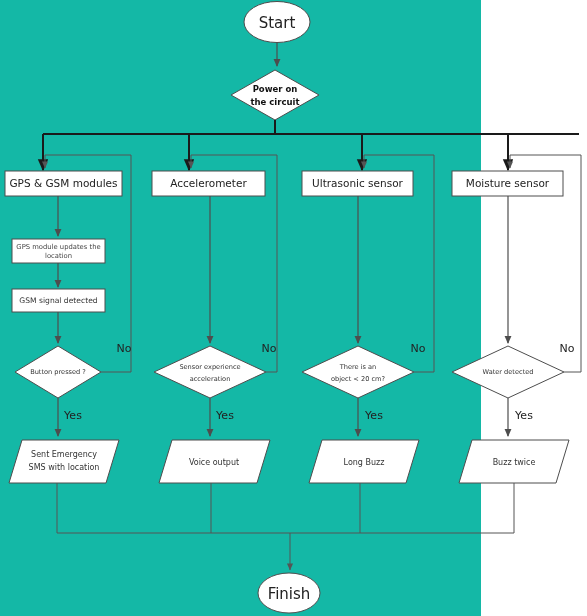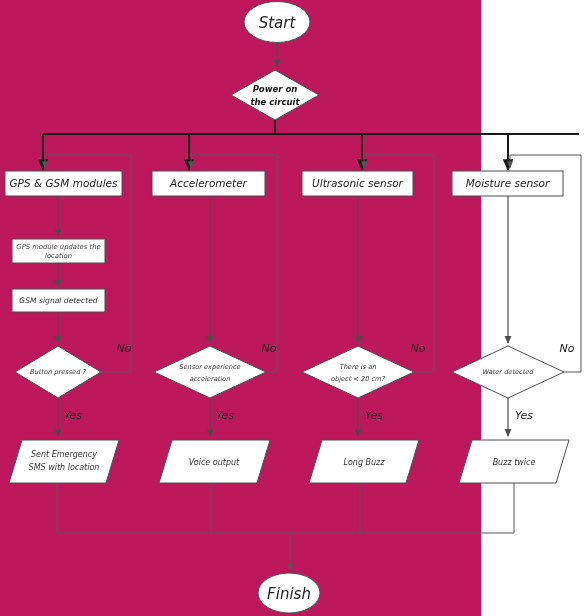--- a/index.html
+++ b/index.html
@@ -10,22 +10,21 @@
   body {
     width: 587px;
     height: 616px;
     font-family: "DejaVu Sans", sans-serif;
     overflow: hidden;
   }
   #flowchart-root {
     position: relative;
     width: 481px;
     height: 616px;
-    background: #be185d;
-    font-style: italic;
+    background: #14b8a6;
   }
   svg#flow-svg {
     display: block;
     width: 587px;
     height: 616px;
   }
   .shape-line {
     fill: #ffffff;
     stroke: #4d4d4d;
     stroke-width: 1;

